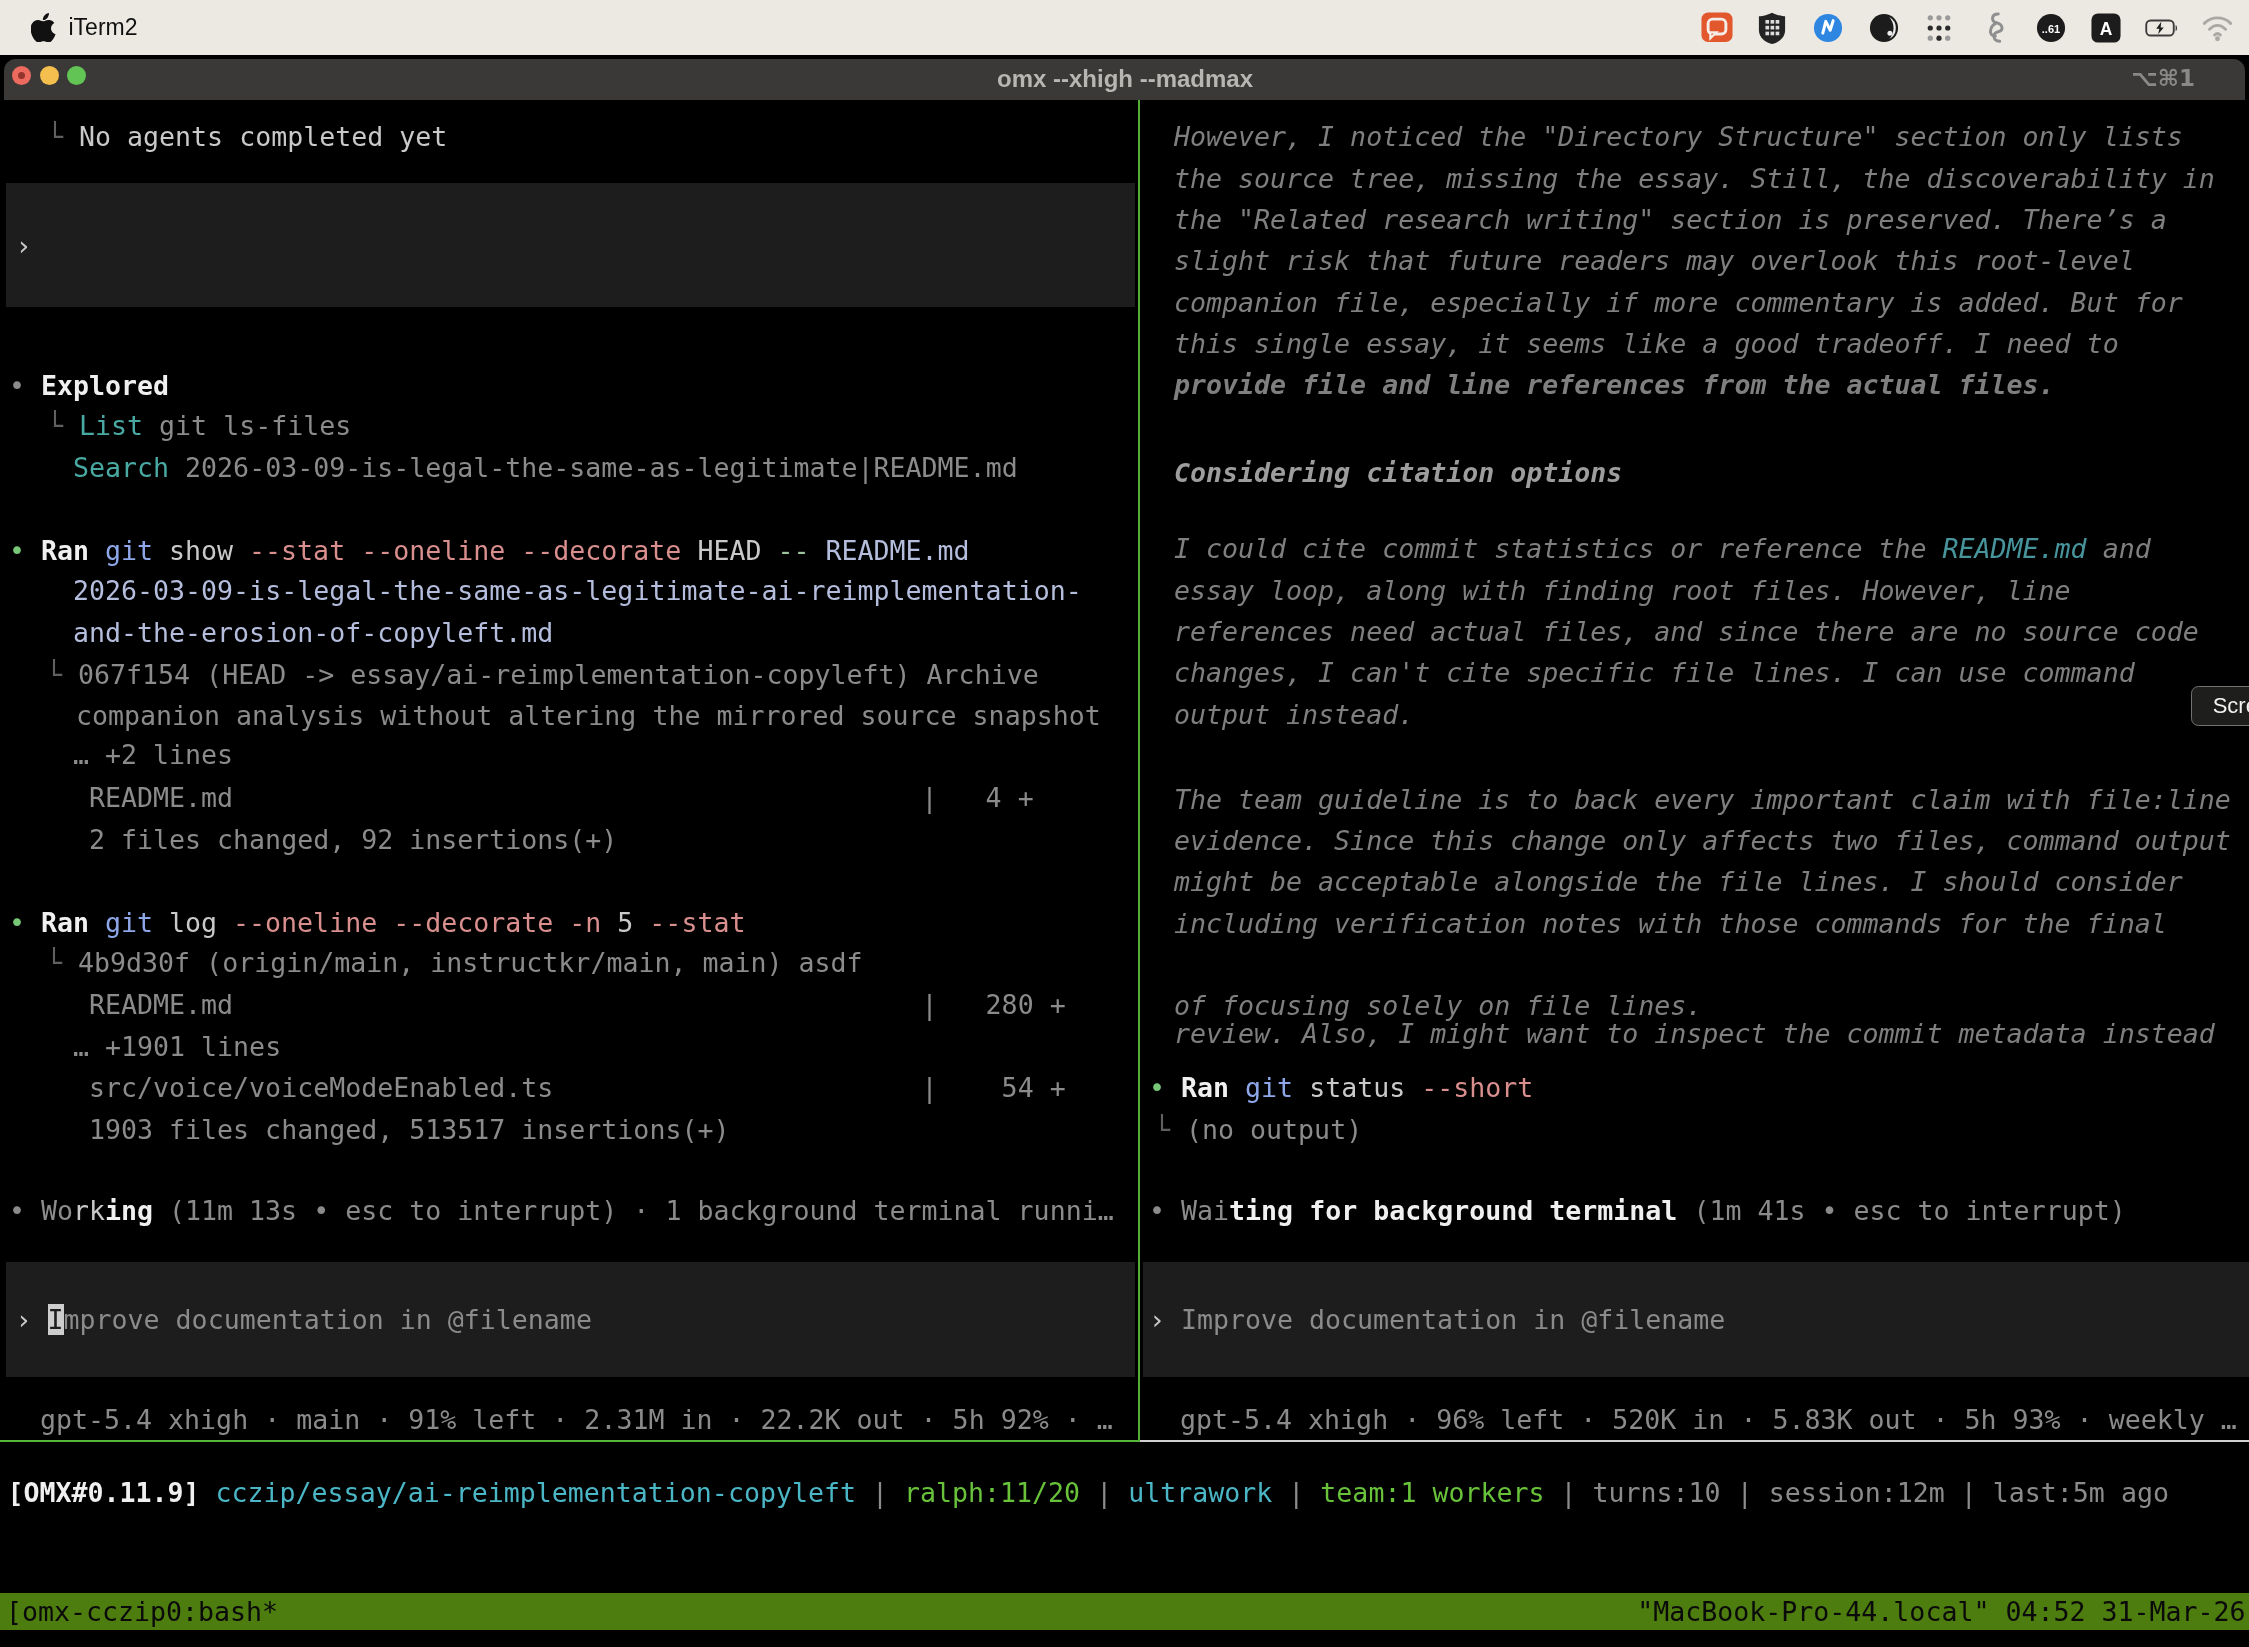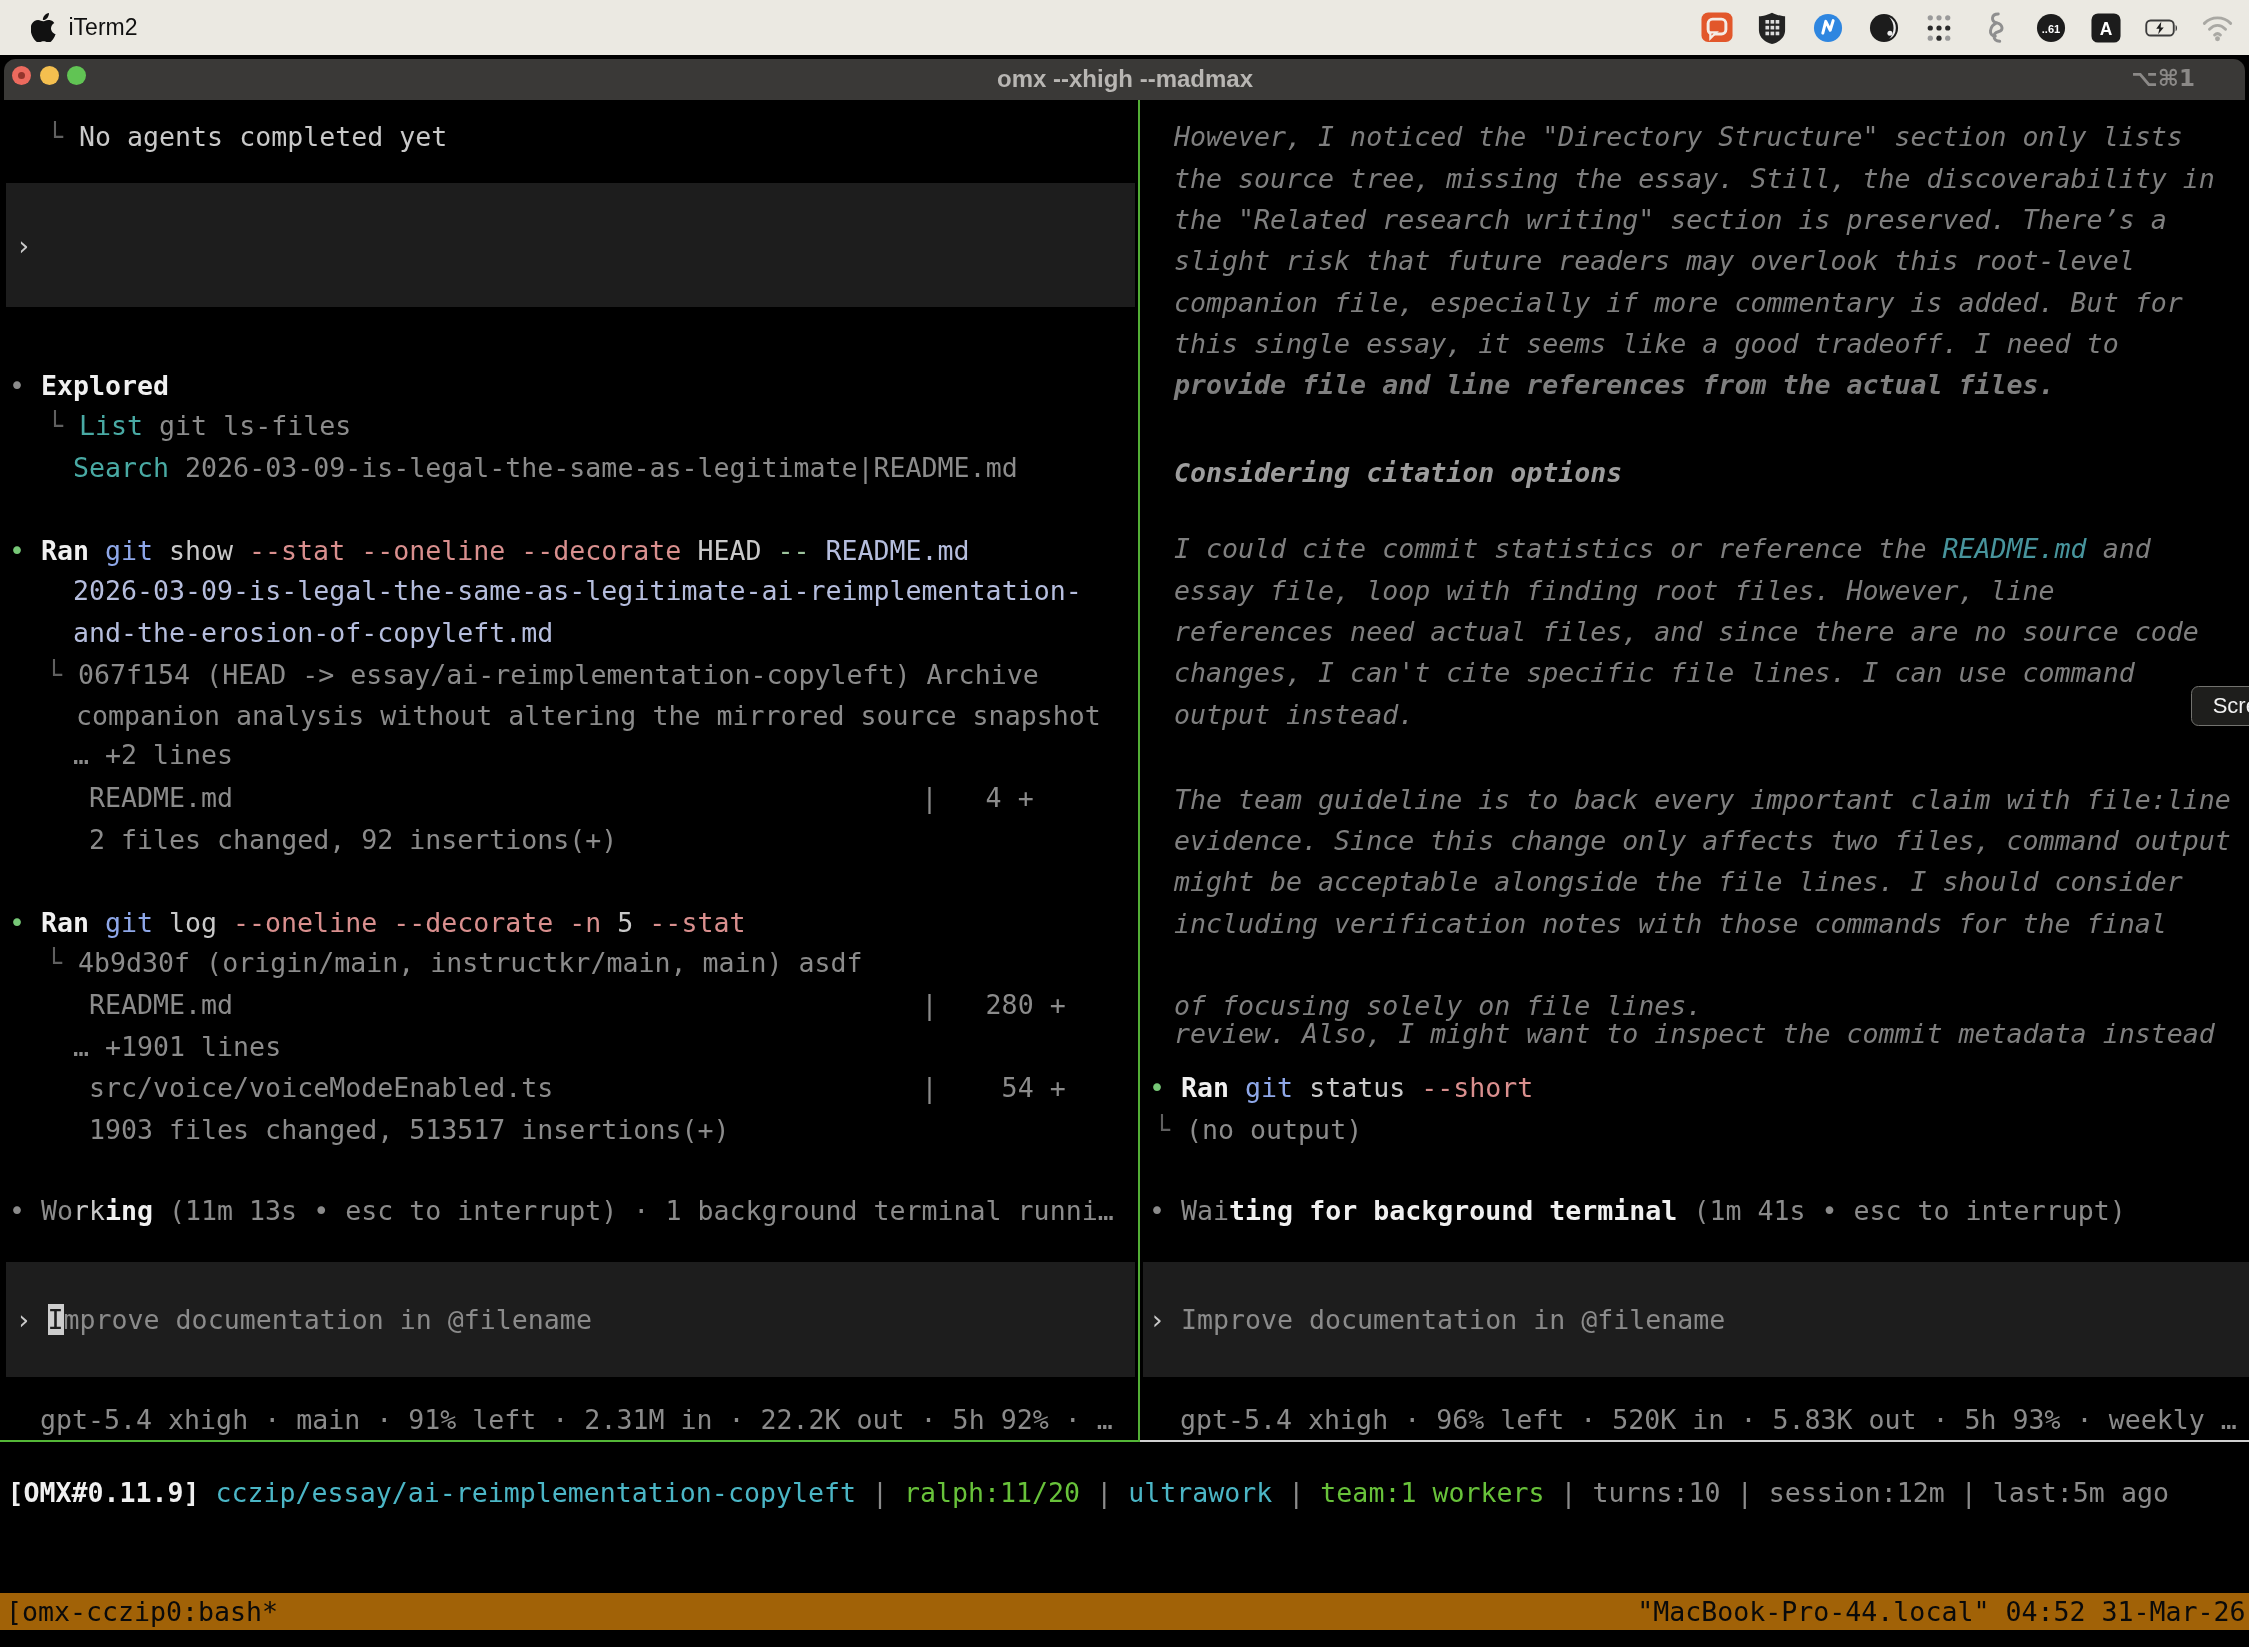--- a/index.html
+++ b/index.html
@@ -61,21 +61,21 @@
 
   
   #vdivider { position:absolute; left:1138px; top:0; width:2.2px; height:1342px; background:#52ae35; }
   #hline-left  { position:absolute; left:0; top:1340px; width:1138px; height:2.2px; background:#54b737; }
   #hline-right { position:absolute; left:1140px; top:1340px; width:1110px; height:2.2px; background:#d0d0d0; }
 
   
   #omx-line { position:absolute; left:7.4px; top:1377px; font-size:26.6px; white-space:pre; }
 
   
-  #tmuxbar { position:absolute; left:0; top:1493px; width:2250px; height:37px; background:#a16207;
+  #tmuxbar { position:absolute; left:0; top:1493px; width:2250px; height:37px; background:#4d7c0f;
              color:#0a0a0a; font-size:26.6px; display:flex; align-items:center; }
   #tmux-left { padding-left:5.9px; white-space:pre; }
   #tmux-right { position:absolute; right:4.4px; white-space:pre; }
 
   
   #tooltip { position:absolute; left:2191px; top:686px; width:103px; height:40px; background:#1e1e1c;
              border:1.5px solid #73736f; border-radius:7.4px; color:#f2f2f2;
              font-family:"Liberation Sans", sans-serif; font-size:22px;
              display:flex; align-items:center; padding-left:20.7px; }
 </style>
@@ -218,21 +218,21 @@
   <div id="right-lines">
       <div class="tline" style="left: 1174px; top: 21.4px;"><span class="c-it">However, I noticed the "Directory Structure" section only lists</span></div>
       <div class="tline" style="left: 1174px; top: 63px;"><span class="c-it">the source tree, missing the essay. Still, the discoverability in</span></div>
       <div class="tline" style="left: 1174px; top: 104px;"><span class="c-it">the "Related research writing" section is preserved. There’s a</span></div>
       <div class="tline" style="left: 1174px; top: 145px;"><span class="c-it">slight risk that future readers may overlook this root-level</span></div>
       <div class="tline" style="left: 1174px; top: 187px;"><span class="c-it">companion file, especially if more commentary is added. But for</span></div>
       <div class="tline" style="left: 1174px; top: 228px;"><span class="c-it">this single essay, it seems like a good tradeoff. I need to</span></div>
       <div class="tline" style="left: 1174px; top: 269px; font-weight: bold;"><span class="c-it">provide file and line references from the actual files.</span></div>
       <div class="tline" style="left: 1174px; top: 357px;"><span class="c-itb">Considering citation options</span></div>
       <div class="tline" style="left: 1174px; top: 433px;"><span class="c-it">I could cite commit statistics or reference the </span><span class="c-tealit">README.md</span><span class="c-it"> and</span></div>
-      <div class="tline" style="left: 1174px; top: 475px;"><span class="c-it">essay file, loop with finding root files. However, line</span></div>
+      <div class="tline" style="left: 1174px; top: 475px;"><span class="c-it">essay loop, along with finding root files. However, line</span></div>
       <div class="tline" style="left: 1174px; top: 516px;"><span class="c-it">references need actual files, and since there are no source code</span></div>
       <div class="tline" style="left: 1174px; top: 557px;"><span class="c-it">changes, I can't cite specific file lines. I can use command</span></div>
       <div class="tline" style="left: 1174px; top: 599px;"><span class="c-it">output instead.</span></div>
       <div class="tline" style="left: 1174px; top: 684px;"><span class="c-it">The team guideline is to back every important claim with file:line</span></div>
       <div class="tline" style="left: 1174px; top: 725px;"><span class="c-it">evidence. Since this change only affects two files, command output</span></div>
       <div class="tline" style="left: 1174px; top: 766px;"><span class="c-it">might be acceptable alongside the file lines. I should consider</span></div>
       <div class="tline" style="left: 1174px; top: 808px;"><span class="c-it">including verification notes with those commands for the final</span></div>
       <div class="tline" style="left: 1174px; top: 878px; margin-top: 40px;"><span class="c-it">review. Also, I might want to inspect the commit metadata instead</span></div>
       <div class="tline" style="left: 1174px; top: 890px;"><span class="c-it">of focusing solely on file lines.</span></div>
       <div class="tline" style="left: 1149px; top: 972px;"><span class="c-grn">• </span><span class="c-w">Ran </span><span class="c-blue">git </span><span class="c-fg">status </span><span class="c-pink">--short</span></div>

